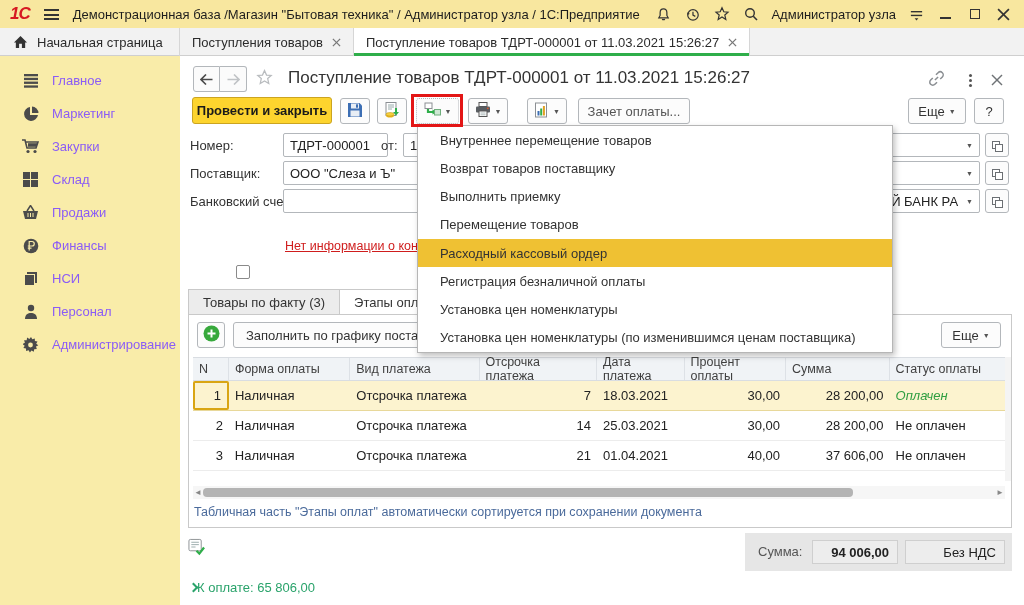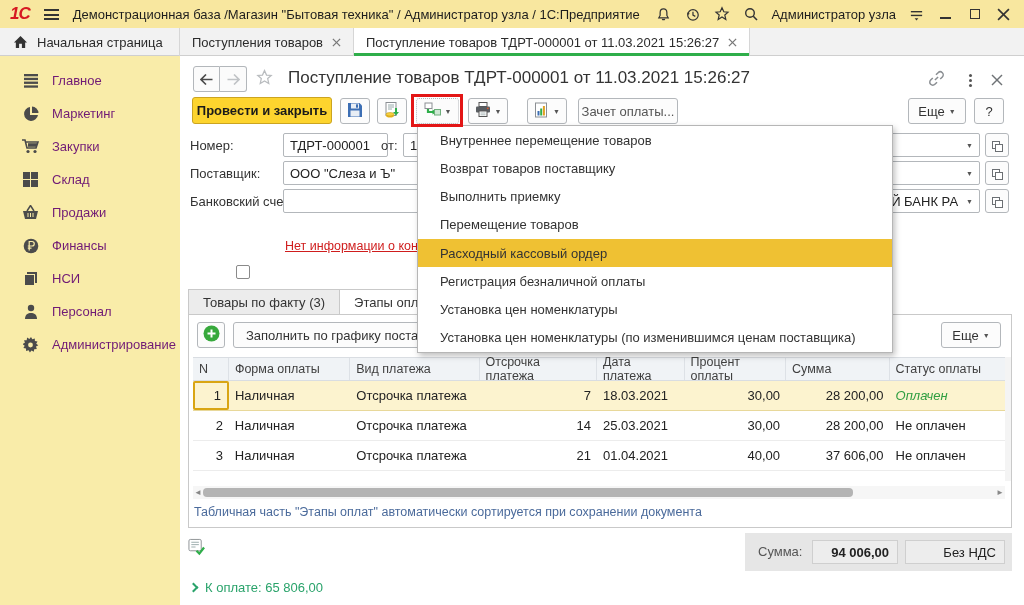--- a/index.html
+++ b/index.html
@@ -24,21 +24,21 @@
 
   
   .tabbar { left:0; top:28px; width:1024px; height:28px; background:#f2f2f2; border-bottom:1px solid #cfcfcf; display:flex; }
   .tab { height:28px; display:flex; align-items:center; padding:0 12px; border-right:1px solid #d6d6d6; color:#2b2b2b; position:relative; }
   .tab.active { background:#fff; }
   .tab.active:after { content:""; position:absolute; left:0; bottom:0; width:100%; height:3px; background:#2fae4a; }
   .tabclose { margin-left:9px; display:flex; }
 
   
   .sidebar { left:0; top:56px; width:180px; height:549px; background:#f9eca9; }
-  .sbitem { height:33px; display:flex; align-items:center; padding-left:22px; color:#701a75; }
+  .sbitem { height:33px; display:flex; align-items:center; padding-left:22px; color:#8b5cf6; }
   .sbitem .ic { width:17px; height:17px; margin-right:13px; display:flex; align-items:center; justify-content:center; }
 
   
   .navbtn { width:27px; height:26px; border:1px solid #b3b7bb; background:#fbfbfb; display:flex; align-items:center; justify-content:center; font-size:14px; }
   .doctitle { font-size:17px; color:#333; white-space:nowrap; }
 
   
   .btn { border:1px solid #b3b7bb; border-radius:3px; background:#fcfcfc; display:flex; align-items:center; justify-content:center; font-size:13px; color:#333; }
   .ybtn { background:#fdd42e; border:1px solid #cba421; font-weight:bold; color:#1a1a1a; }
   .icbtn { gap:4px; }
@@ -66,21 +66,21 @@
   .paid { color:#2f9e41;font-style:italic; }
   .c0{width:36px}.c1{width:122px}.c2{width:130px}.c3{width:118px}.c4{width:88px}.c5{width:102px}.c6{width:104px}.c7{width:116px}
 
   .hscroll { background:#f6f6f6; height:13px; display:flex; align-items:center; }
   .hthumb { height:9px; background:#b4b4b4; border-radius:4px; }
   .scrollarrow { font-size:8px; color:#888; width:10px; text-align:center; }
   .note { font-size:12.5px; color:#4a6a9b; }
 
   .sumpanel { background:#e6e6e6; }
   .sumfield { border:1px solid #cfcfcf; background:#ededed; height:24px; display:flex; align-items:center; justify-content:flex-end; padding:0 8px; font-size:13px; color:#222; }
-  .topay { color:#2aa36b; font-size:13px; display:flex; align-items:center; gap:8px; }
+  .topay { color:#2aa36b; font-size:13px; display:flex; align-items:center; gap:0; }
   .chev { width:7px; height:7px; border-right:2px solid #2aa36b; border-top:2px solid #2aa36b; transform:rotate(45deg); }
 
   
   .ctxmenu { left:417px; top:125px; width:476px; height:228px; background:#fff; border:1px solid #b6b6b6; box-shadow:2px 3px 6px rgba(0,0,0,.25); z-index:50; display:flex; flex-direction:column; }
   .mi { flex:1; display:flex; align-items:center; padding-left:22px; font-size:13px; color:#333; white-space:nowrap; }
   .mi.hl { background:#efc133; }
 
   .redbox { left:411px; top:94px; width:52px; height:33px; border:3px solid #e31616; z-index:60; }
   .dots3 { width:3px; height:3px; border-radius:50%; background:#555; box-shadow:0 5px 0 #555, 0 -5px 0 #555; }
 </style>
@@ -348,21 +348,21 @@
   </div>
   <div class="abs btn icbtn" style="left:527px; top:98px; width:40px; height:26px;">
     <span><svg width="15" height="16" viewBox="0 0 15 16">
           <rect x="1.5" y="1" width="11" height="14" fill="#fff" stroke="#8b8f93"></rect>
           <rect x="3.5" y="9" width="2" height="4.5" fill="#3d6fb4"></rect>
           <rect x="6.2" y="6.5" width="2" height="7" fill="#2fae4a"></rect>
           <rect x="8.9" y="4" width="2" height="9.5" fill="#e0a022"></rect>
         </svg></span>
     <span class="dd">▼</span>
   </div>
-  <div class="abs btn" style="left:578px; top:98px; width:100px; height:26px; color:#555;">Зачет оплаты...</div>
+  <div class="abs btn" style="left:578px; top:98px; width:112px; height:26px; color:#555;">Зачет оплаты...</div>
   <div class="abs btn icbtn" style="left:908px; top:98px; width:58px; height:26px;">
     <span>Еще</span>
     <span class="dd">▼</span>
   </div>
   <div class="abs btn" style="left:974px; top:98px; width:30px; height:26px;">?</div>
 
   <div class="abs redbox"></div>
 
   <div class="abs lbl" style="left:190px; top:133px;">Номер:</div>
   <div class="abs field" style="left:283px; top:133px; width:105px;">ТДРТ-000001</div>

